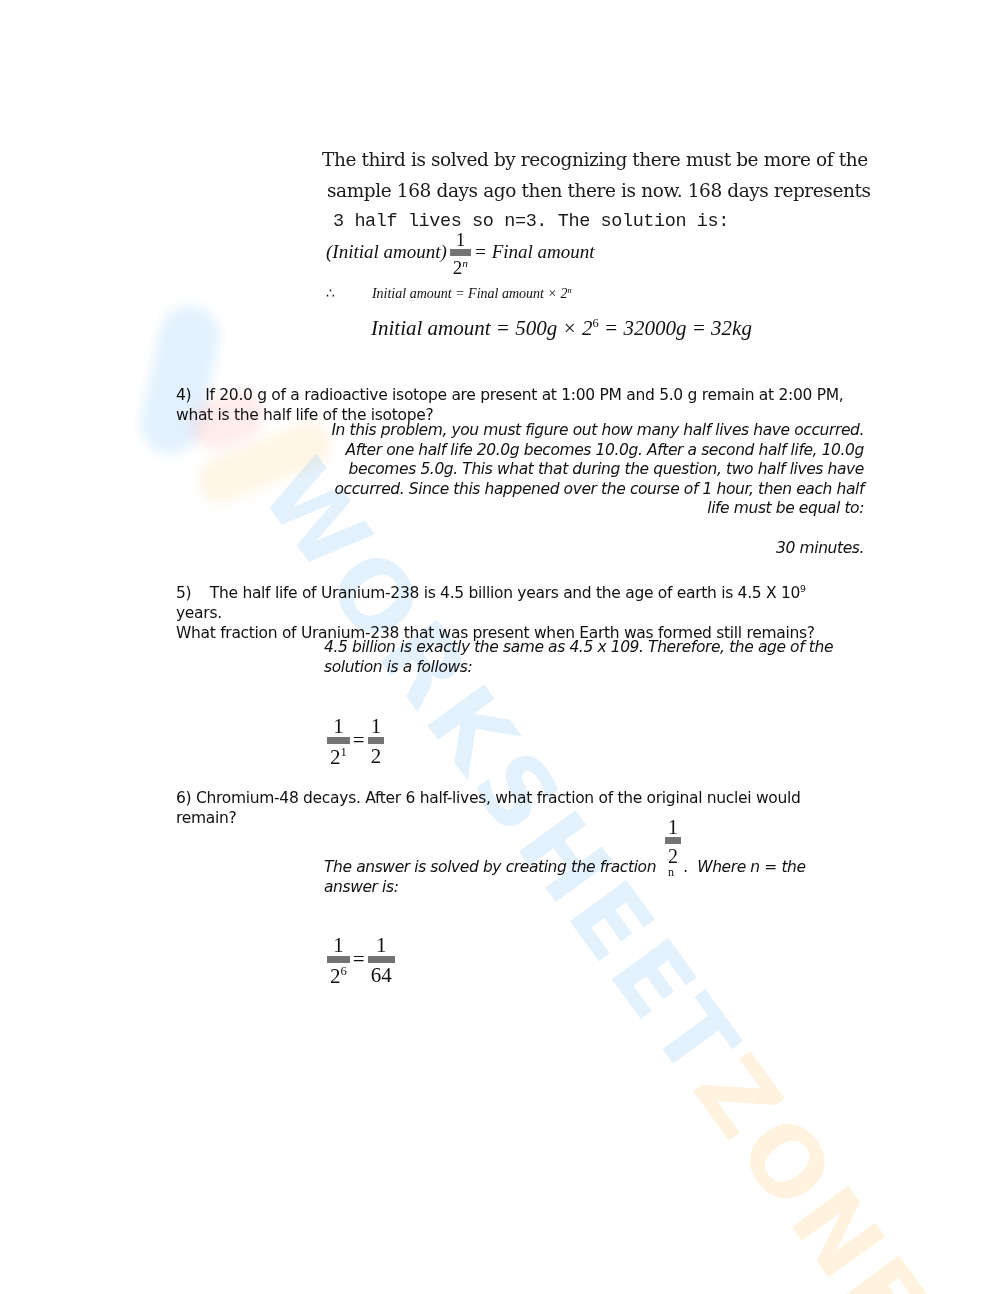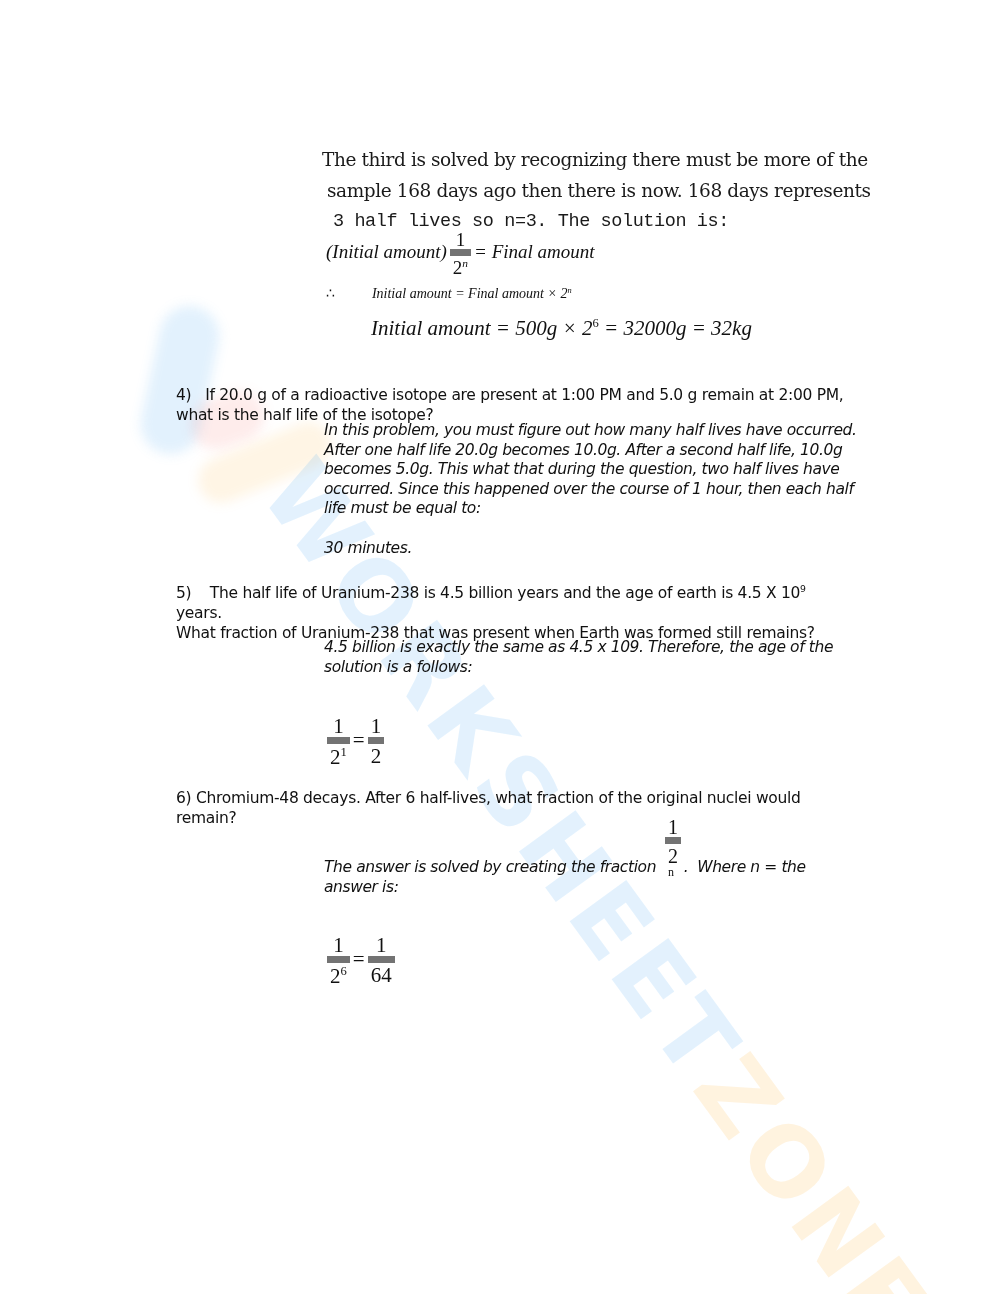--- a/index.html
+++ b/index.html
@@ -79,21 +79,21 @@
     <i>Initial amount</i> <i>= Final amount × 2</i><span class="sup-i">n</span>
   </div>
 
   <div class="math" style="left:371px;top:316px;font-size:21px;">
     <i>Initial amount</i> <i>= 500g × 2</i><span class="sup">6</span> <i>= 32000g = 32kg</i>
   </div>
 
   <div class="q" style="top:352px;margin-top:33px;">
     <span>4)</span>&nbsp;&nbsp;&nbsp;<span>If 20.0 g of a radioactive isotope are present at 1:00 PM and 5.0 g remain at 2:00 PM, what is the half life of the isotope?</span>
   </div>
-  <div class="ans" style="top:421px;">
+  <div class="ans" style="top:421px;text-align:right;">
     <span>In this problem, you must figure out how many half lives have occurred.</span>
     <span>After one half life 20.0g becomes 10.0g. After a second half life, 10.0g</span>
     <span>becomes 5.0g. This what that during the question, two half lives have</span>
     <span>occurred. Since this happened over the course of 1 hour, then each half</span>
     <span>life must be equal to:</span>
     <span style="height:19.6px;"></span>
     <span>30 minutes.</span>
   </div>
 
   <div class="q" style="top:579px;">

